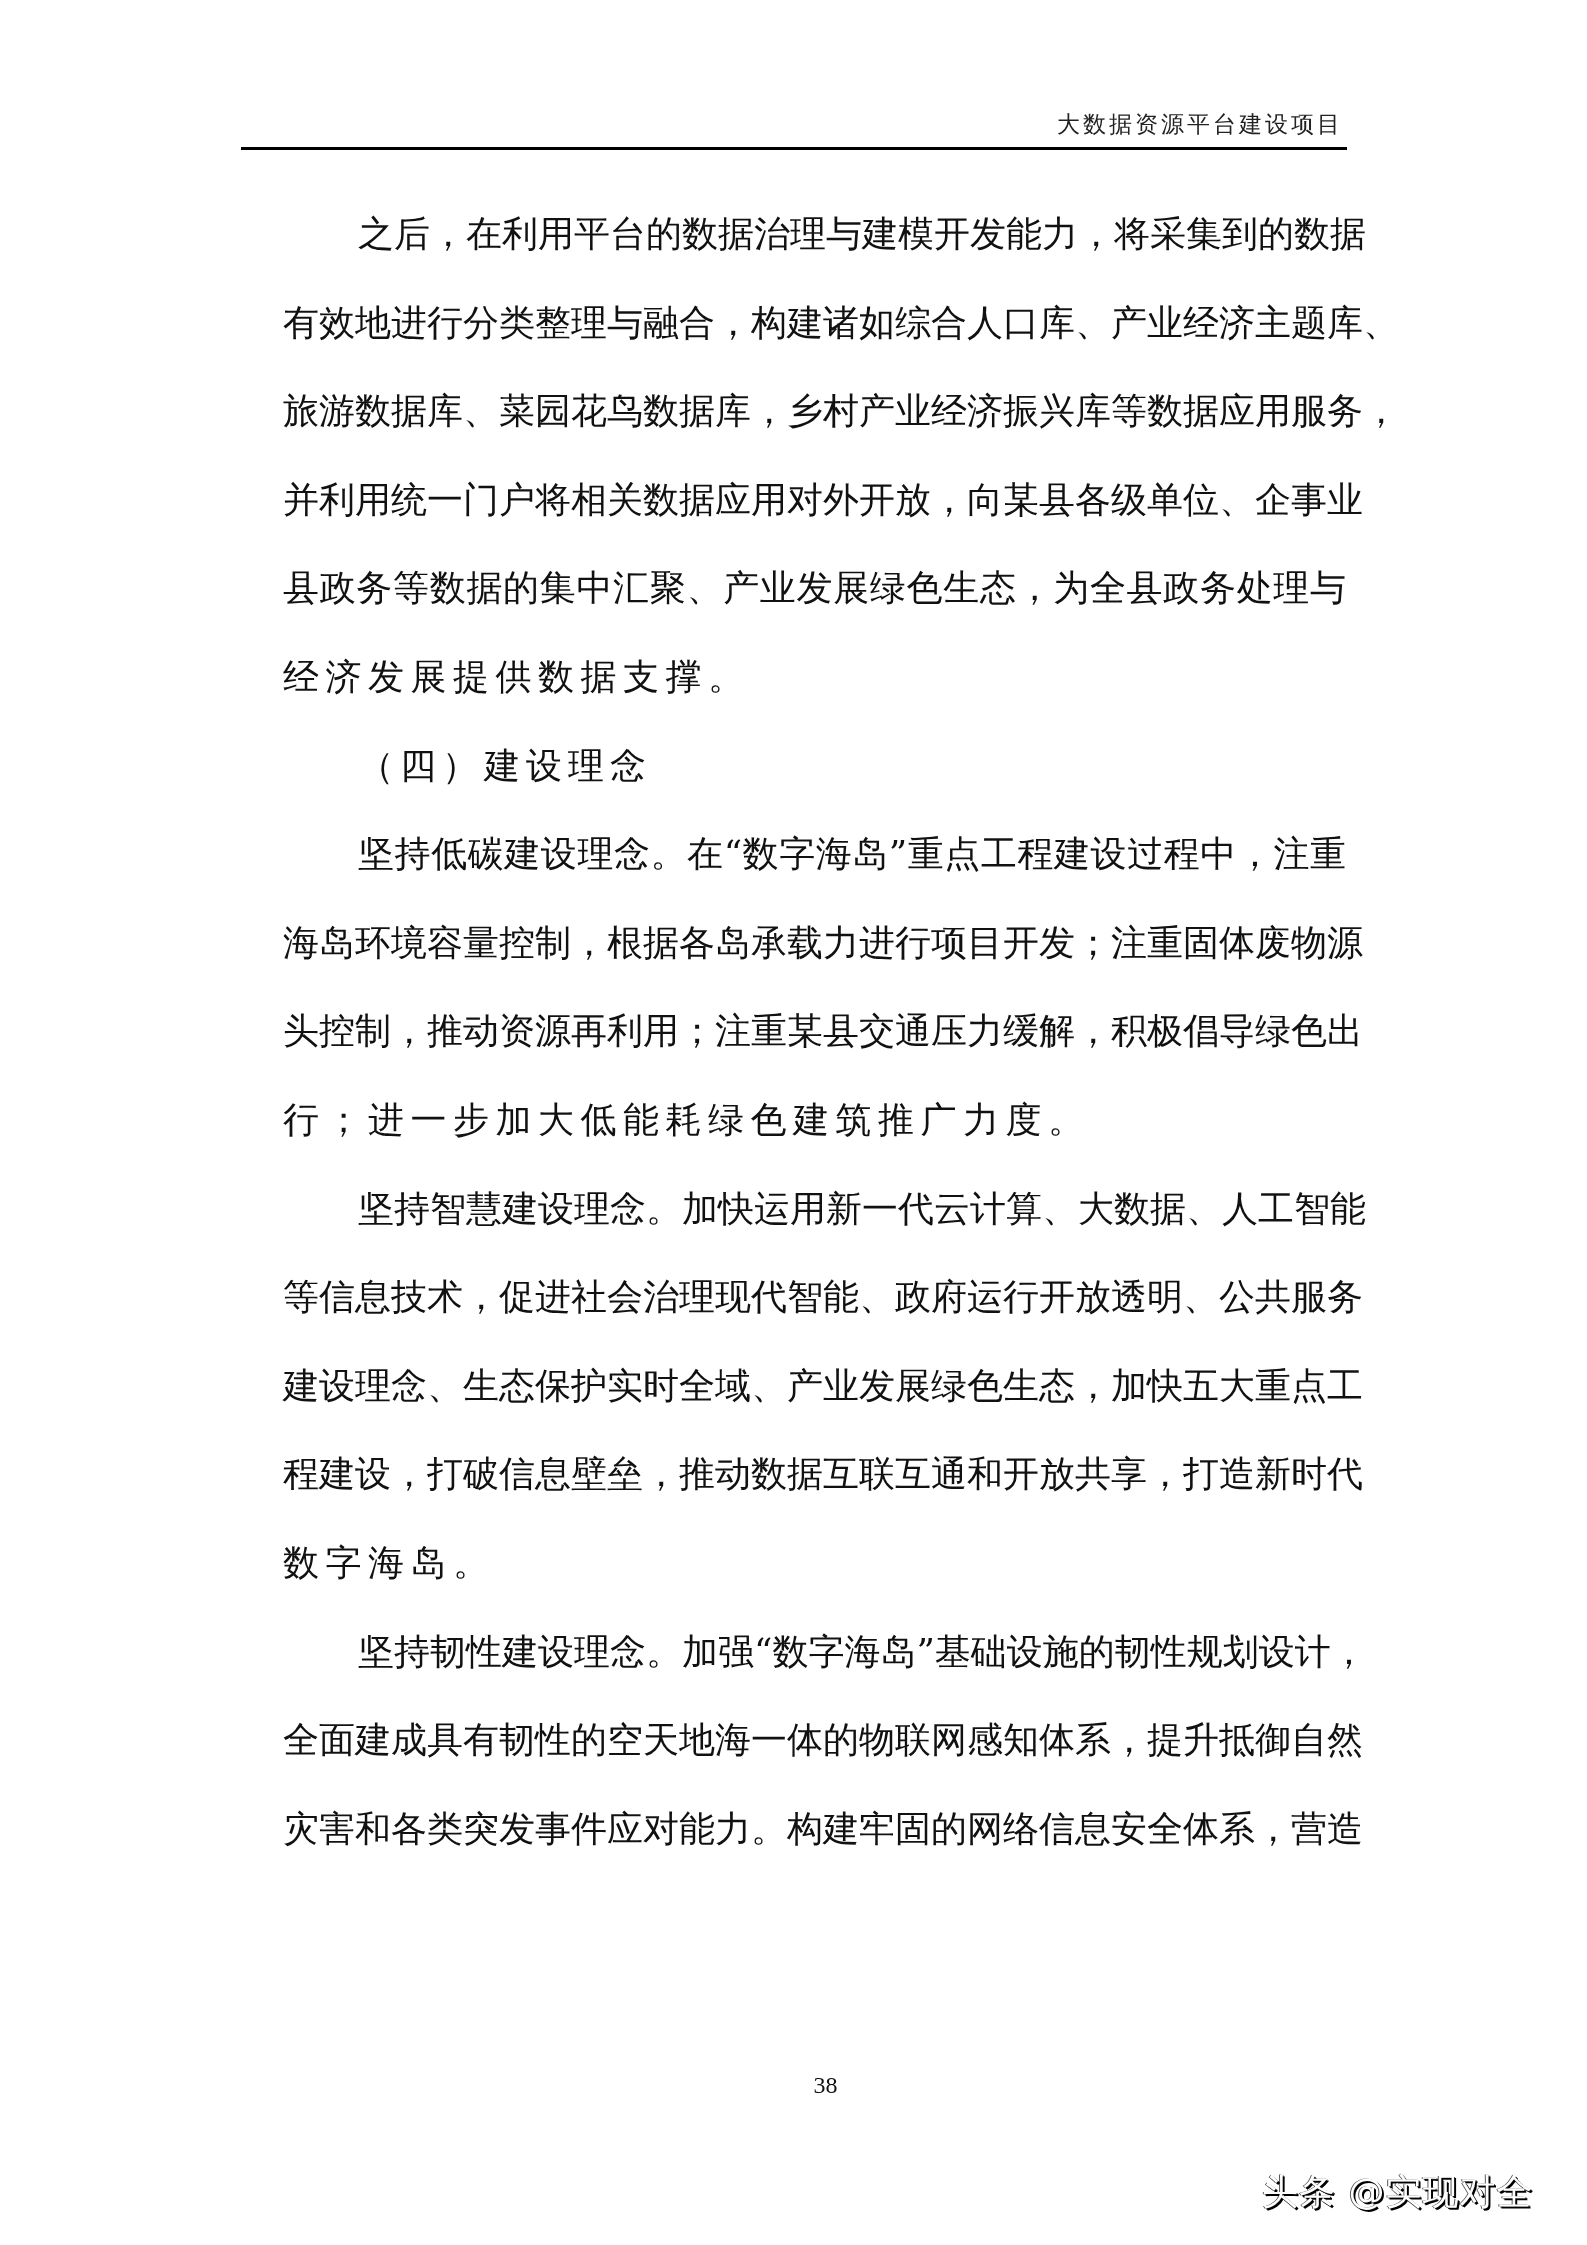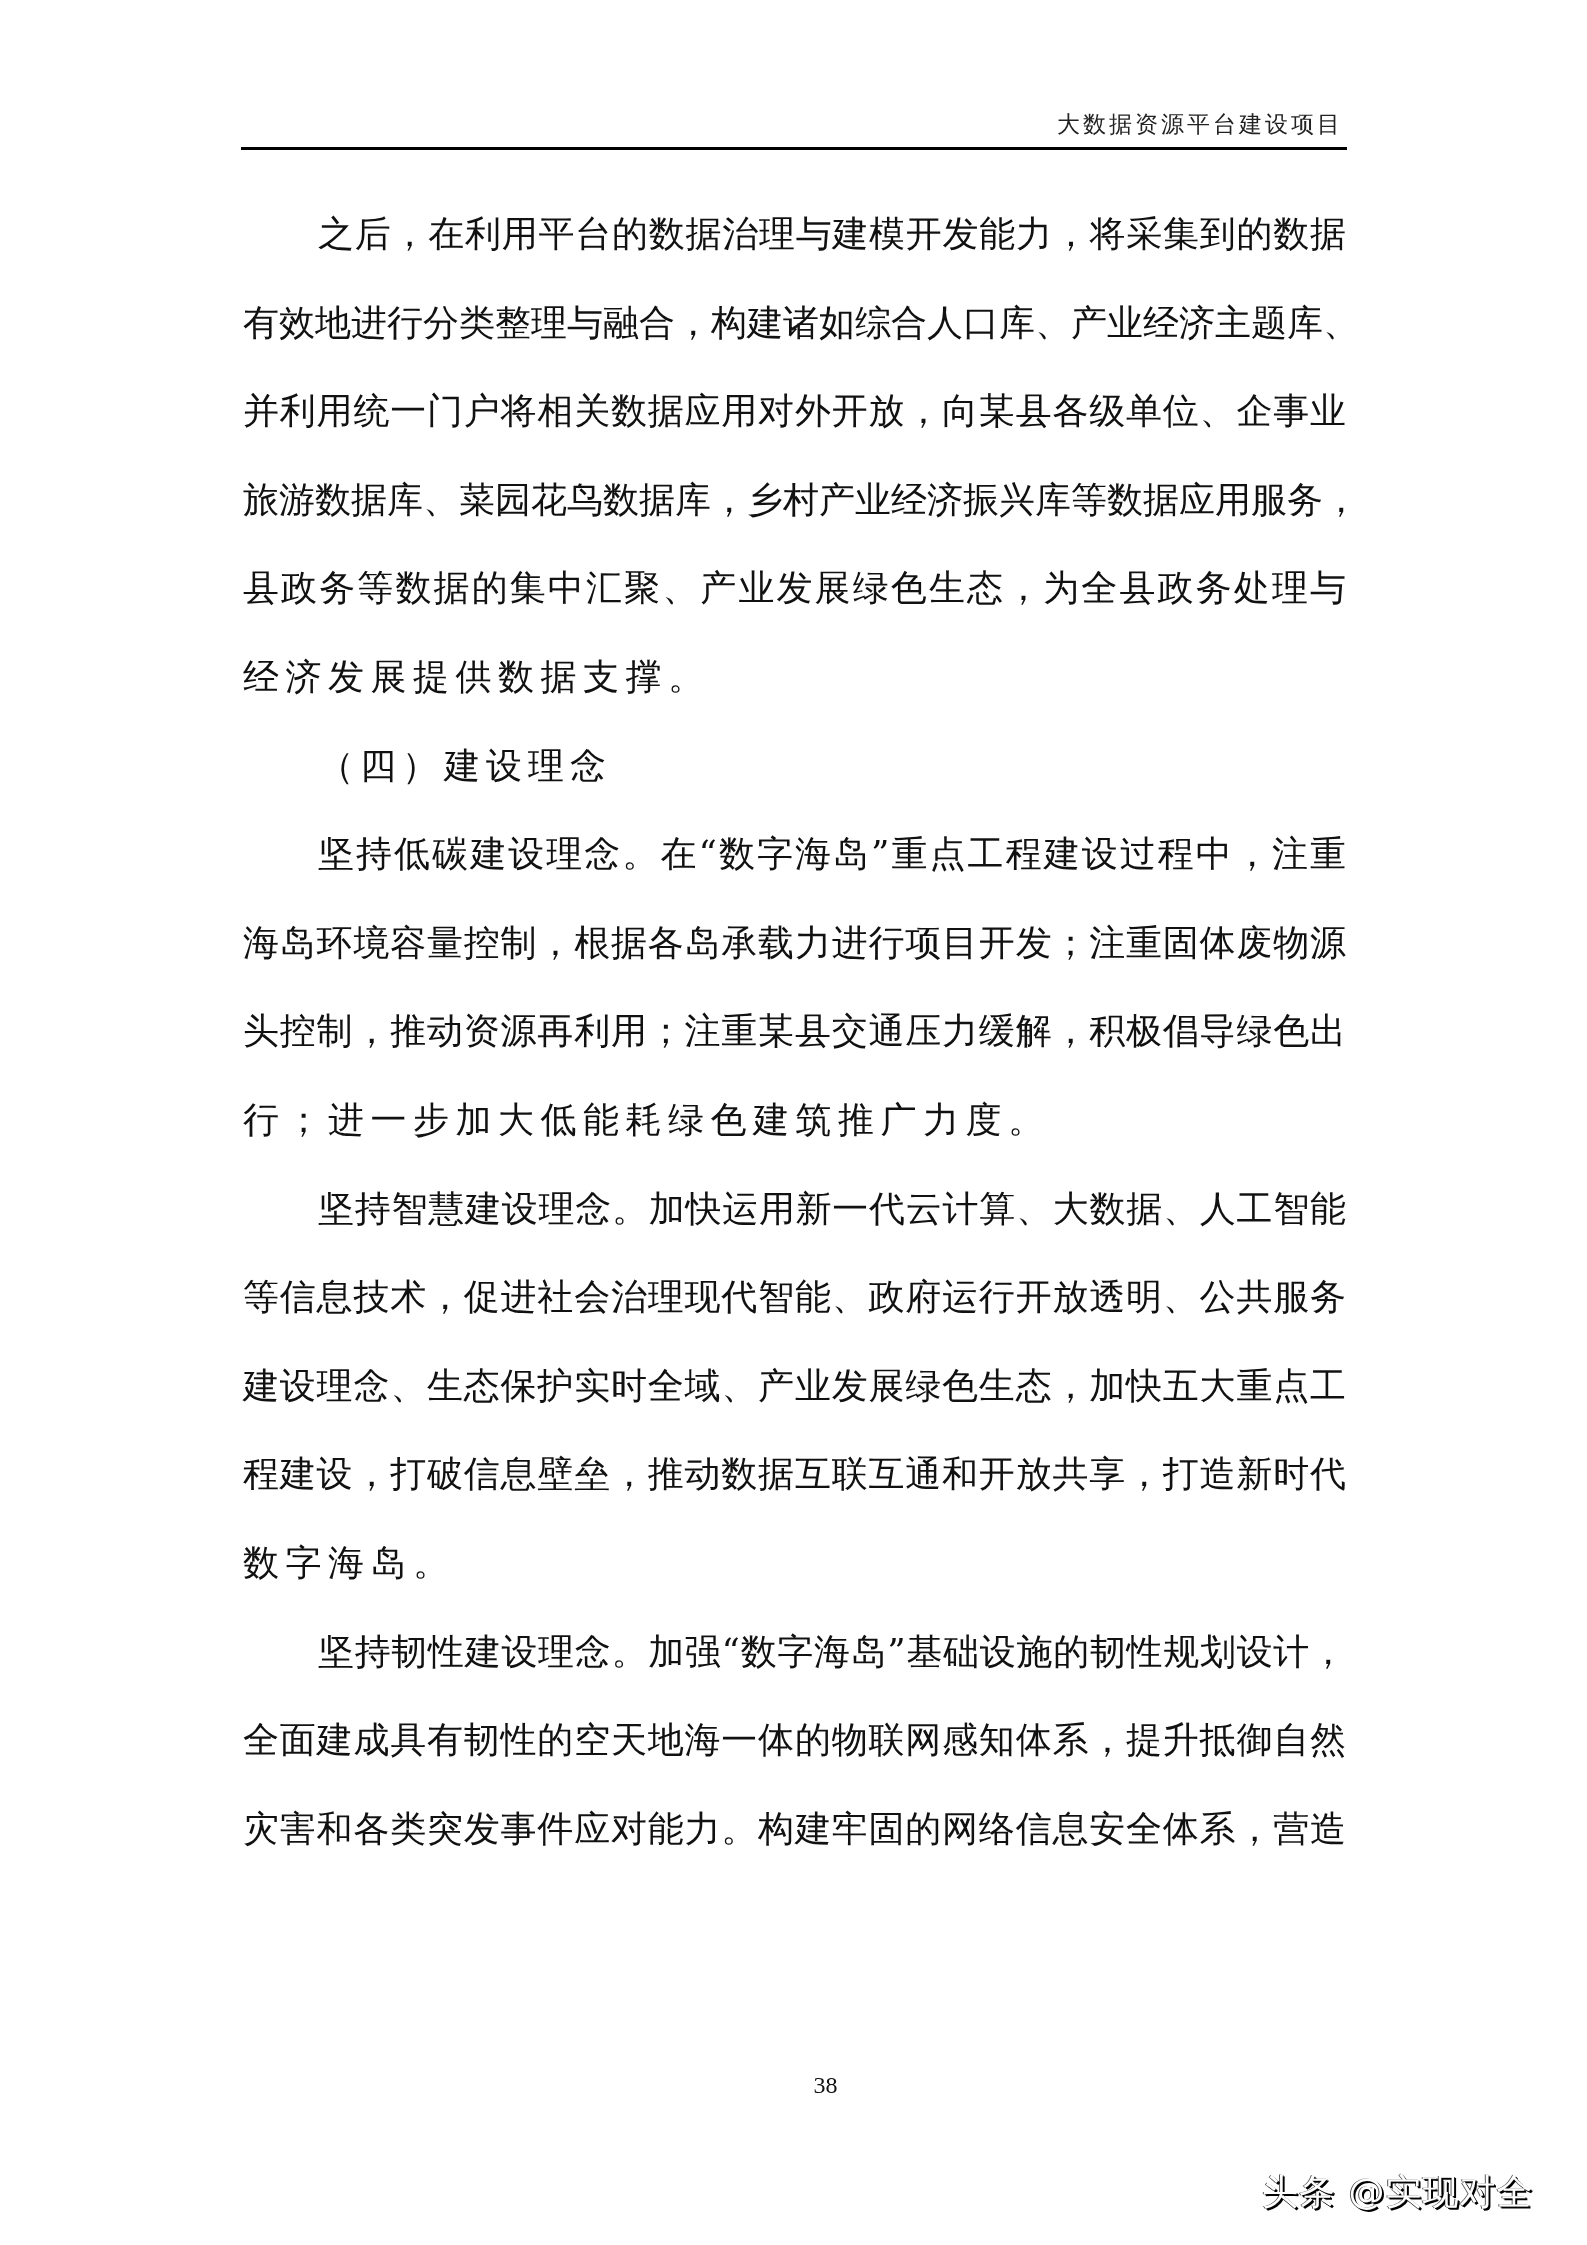--- a/index.html
+++ b/index.html
@@ -48,20 +48,21 @@
       width: 1103px;
     }
     .line {
       height: 88.6px;
       line-height: 60px;
       font-size: 36px;
       white-space: nowrap;
       text-align: justify;
       text-align-last: justify;
       overflow: visible;
+      margin-left: 40px;
     }
     .line.last {
       text-align-last: left;
       letter-spacing: 6.5px;
     }
     .line.indent {
       padding-left: 75px;
     }
     .line.heading {
       text-align-last: left;
@@ -95,22 +96,22 @@
 <body>
 
 <div class="page">
 
   <div class="running-header">大数据资源平台建设项目</div>
   <div class="header-rule"></div>
 
   <div class="body-text">
     <div class="line indent">之后，在利用平台的数据治理与建模开发能力，将采集到的数据</div>
     <div class="line">有效地进行分类整理与融合，构建诸如综合人口库、产业经济主题库、</div>
+    <div class="line">旅游数据库、菜园花鸟数据库，乡村产业经济振兴库等数据应用服务，</div>
     <div class="line">并利用统一门户将相关数据应用对外开放，向某县各级单位、企事业</div>
-    <div class="line">旅游数据库、菜园花鸟数据库，乡村产业经济振兴库等数据应用服务，</div>
     <div class="line">县政务等数据的集中汇聚、产业发展绿色生态，为全县政务处理与</div>
     <div class="line last">经济发展提供数据支撑。</div>
     <div class="line heading">（四）建设理念</div>
     <div class="line indent">坚持低碳建设理念。在“数字海岛”重点工程建设过程中，注重</div>
     <div class="line">海岛环境容量控制，根据各岛承载力进行项目开发；注重固体废物源</div>
     <div class="line">头控制，推动资源再利用；注重某县交通压力缓解，积极倡导绿色出</div>
     <div class="line last">行；进一步加大低能耗绿色建筑推广力度。</div>
     <div class="line indent">坚持智慧建设理念。加快运用新一代云计算、大数据、人工智能</div>
     <div class="line">等信息技术，促进社会治理现代智能、政府运行开放透明、公共服务</div>
     <div class="line">建设理念、生态保护实时全域、产业发展绿色生态，加快五大重点工</div>

